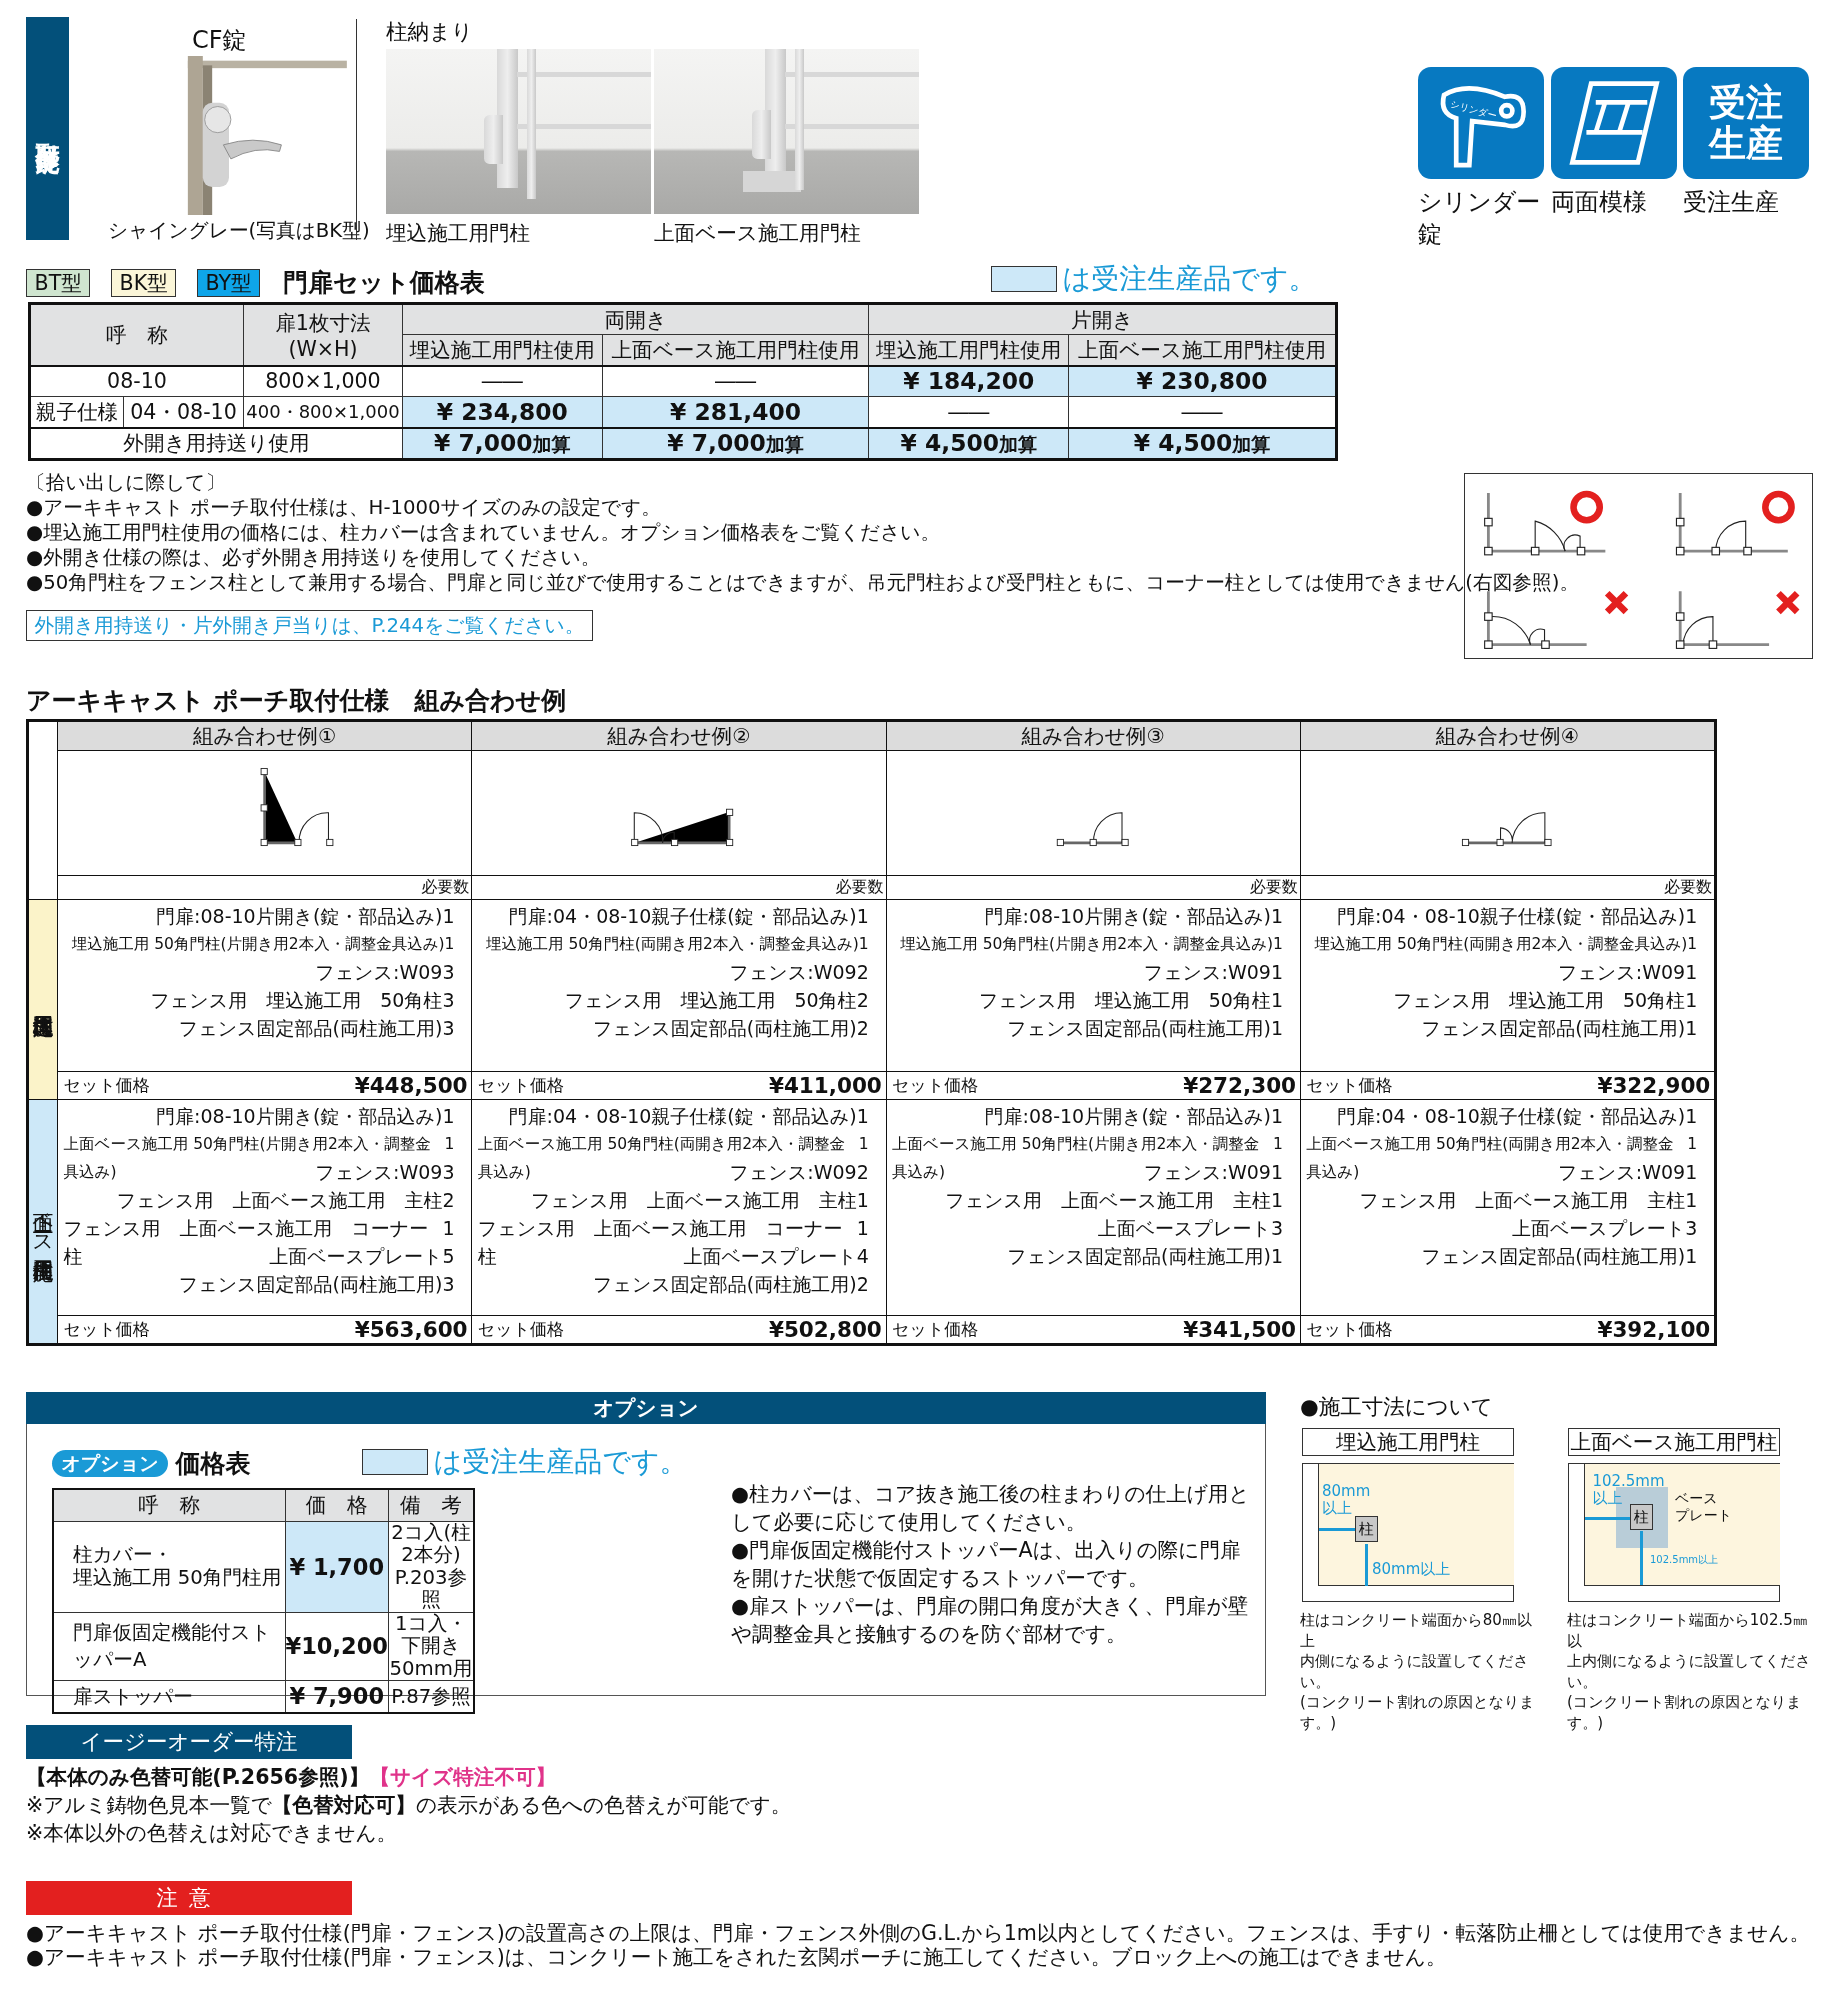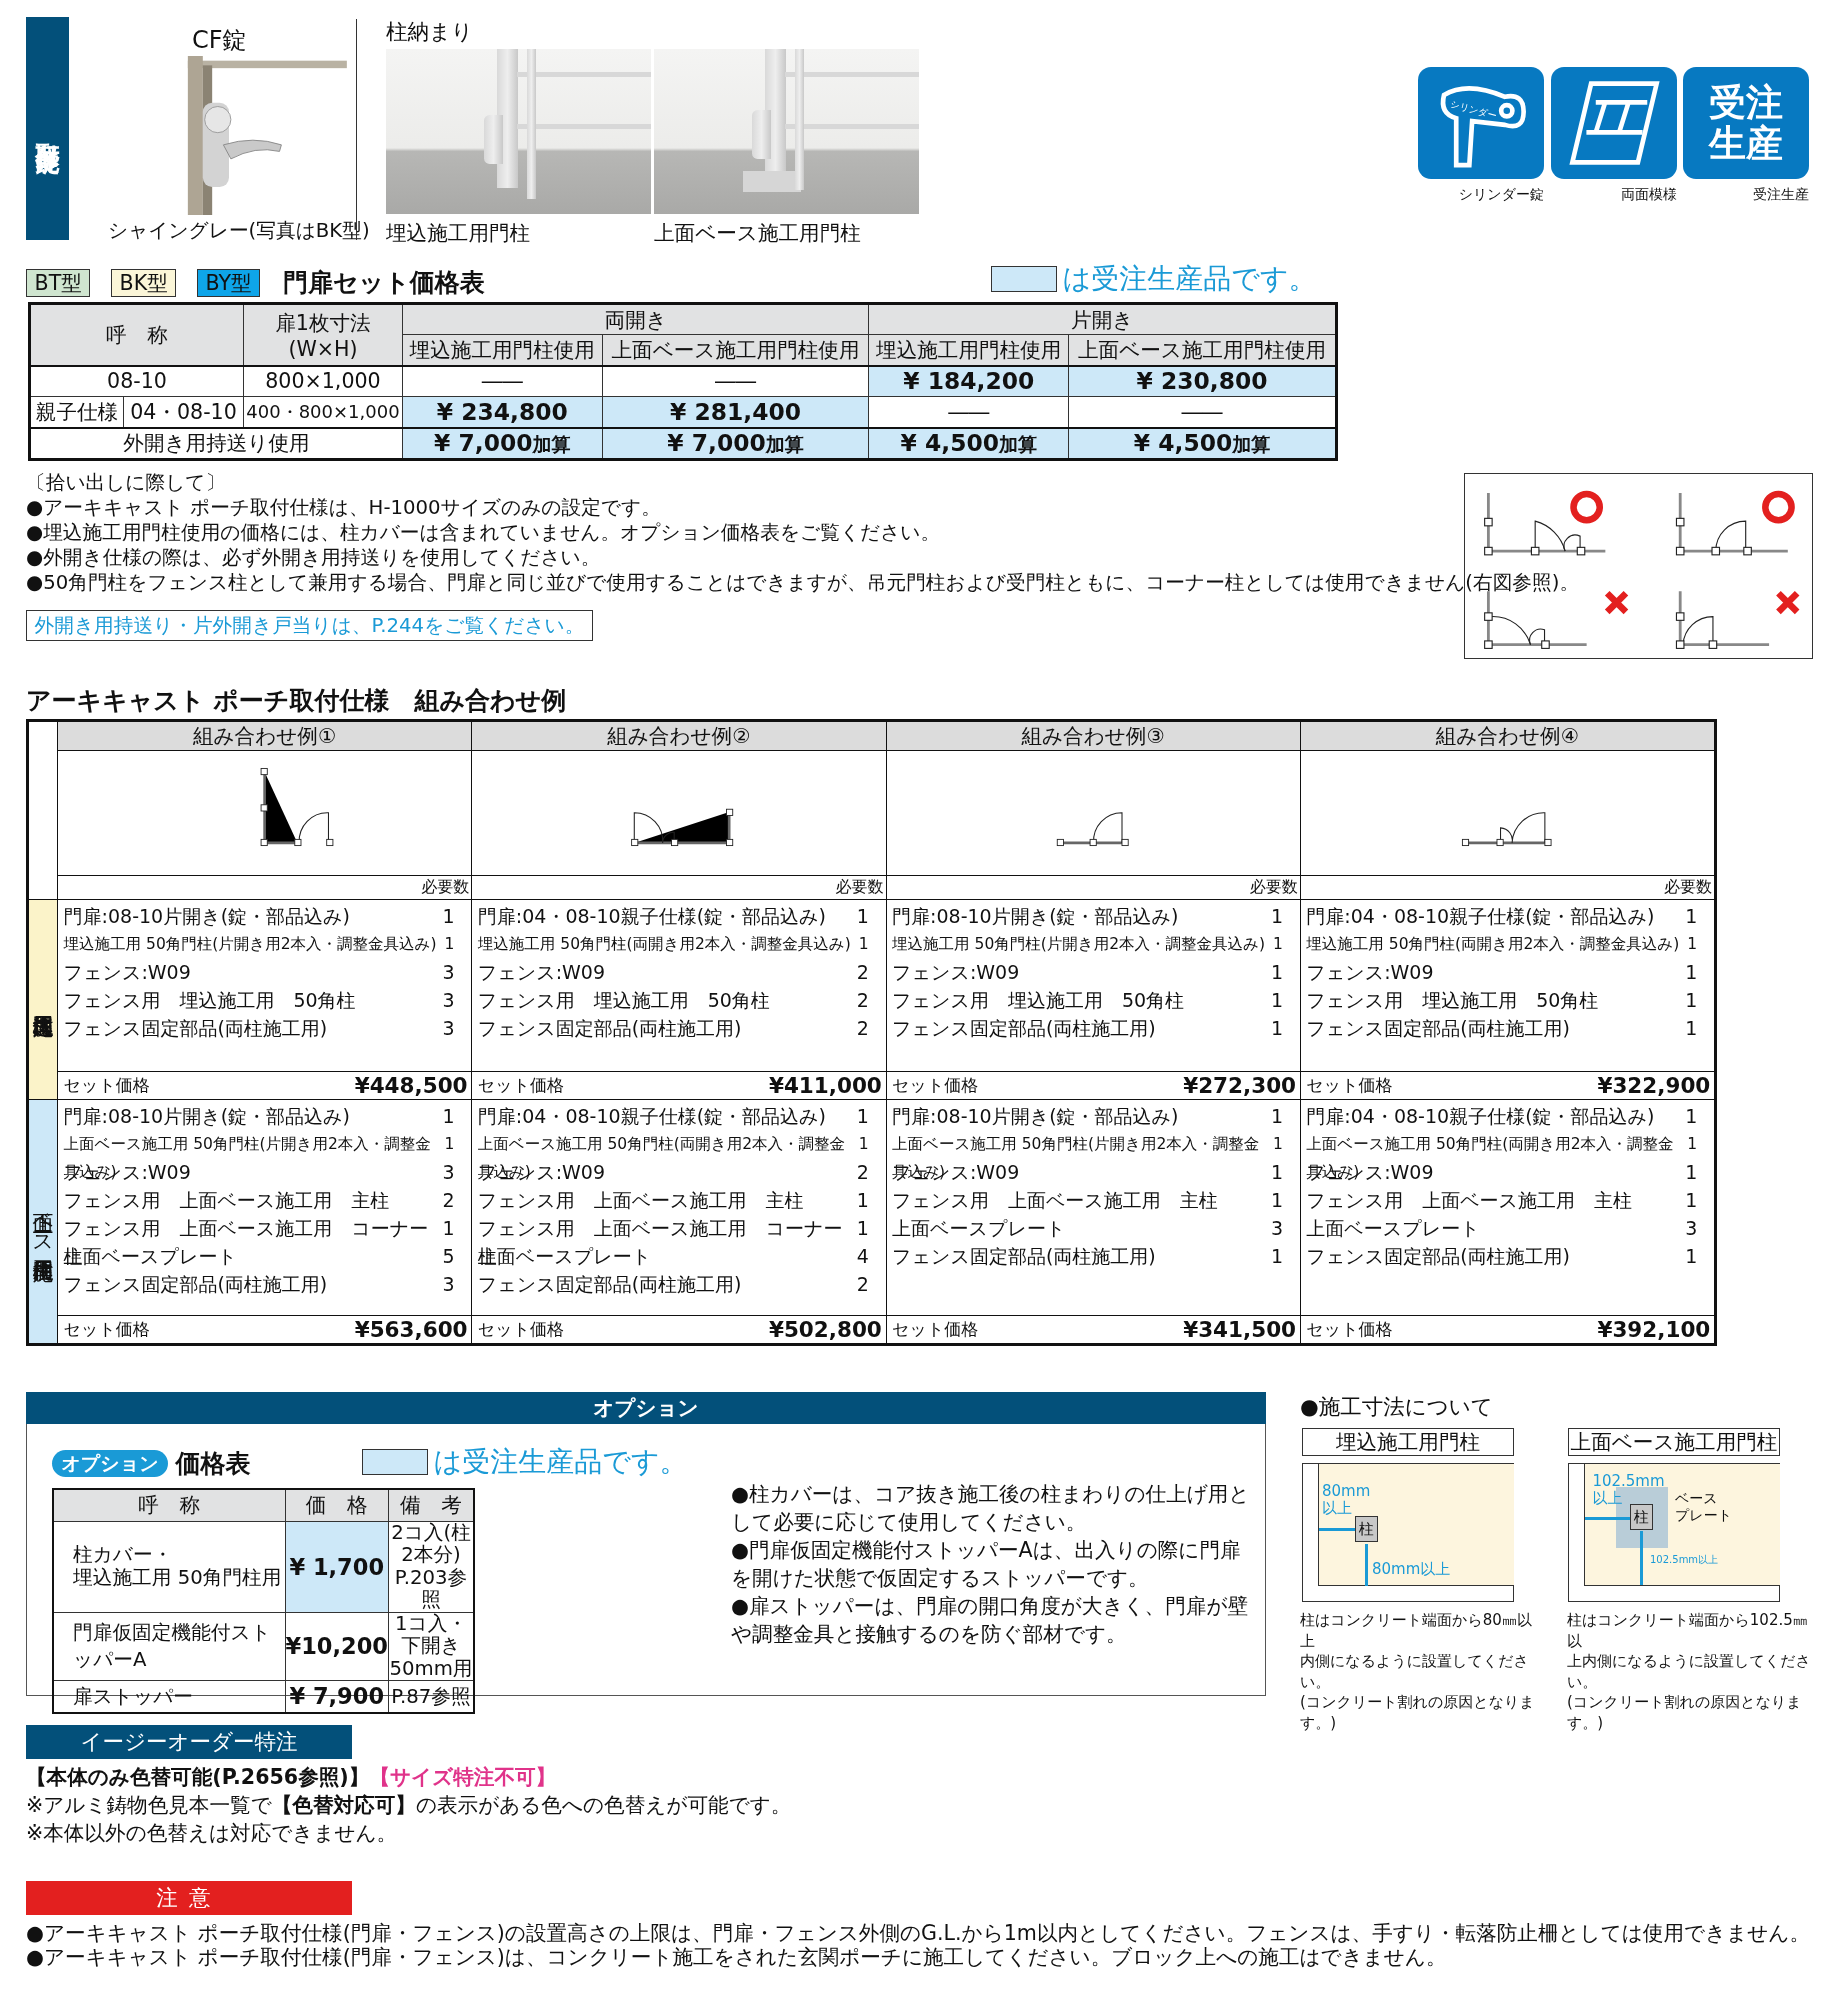--- a/index.html
+++ b/index.html
@@ -13,21 +13,21 @@
   .vdiv{left:356px;top:19px;width:0.9px;height:221px;background:#333}
   .hashira-title{left:386px;top:17px;font-size:21.5px}
   .photo{background:linear-gradient(180deg,#f4f4f3 0%,#ececea 60%,#b7b7b5 62%,#a9a9a7 100%);position:absolute}
   .photo .post{position:absolute;background:linear-gradient(90deg,#d9d9d9,#eeeeee,#c8c8c8)}
   .photo .rail{position:absolute;height:4.7px;background:#d8d8d8}
   .ph1{left:386px;top:49px;width:265px;height:165px}
   .ph2{left:654px;top:49px;width:265px;height:165px}
   .ph-cap1{left:386px;top:219px;font-size:20.6px}
   .ph-cap2{left:654px;top:219px;font-size:20.6px}
   .feat{top:67px;width:126px;height:112px;background:#0779c1;border-radius:13px;display:flex;align-items:center;justify-content:center;color:#fff}
-  .feat-cap{top:186px;width:126px;text-align:right;font-size:14px}
+  .feat-cap{top:186px;width:126px;text-align:left;font-size:24px}
   
   .tag{top:269px;height:28px;border:0.9px solid #333;font-size:20.6px;padding:0 7.5px;line-height:26px}
   .sect-title{font-weight:bold;font-size:25px}
   .note-order{display:flex;align-items:center;gap:5.6px;color:#1a9ad6;font-size:28px}
   .swatch{width:66px;height:26px;background:#cde8f8;border:0.9px solid #333;display:inline-block}
   
   table{border-collapse:collapse}
   .pt{left:28px;top:302px;width:1310px;border:3.7px solid #111;font-size:20.6px}
   .pt td,.pt th{border:0.9px solid #333;text-align:center;height:31px;font-weight:normal}
   .pt th{background:#e1e2e3}
@@ -40,21 +40,21 @@
   .diag-box{left:1464px;top:473px;width:349px;height:186px;border:0.9px solid #333}
   
   .combo-title{left:26px;top:684px;font-size:25px;font-weight:bold}
   .ct{left:26px;top:719px;width:1691px;border:3.7px solid #111;font-size:19px}
   .ct td{border:1.9px solid #111;vertical-align:top}
   .ct .hd{background:#dcdcdc;text-align:center;font-size:20.6px;height:26px;vertical-align:middle}
   .ct .dg{height:120px;position:relative}
   .ct .req{text-align:right;font-size:16px;height:24px;padding-right:1.9px;vertical-align:middle}
   .side{width:30px;text-align:center;font-size:20.6px;writing-mode:vertical-rl;text-orientation:upright;vertical-align:middle !important;letter-spacing:0}
   .items{padding:1.9px 5.6px 0 5.6px}
-  .item{display:flex;justify-content:space-between;height:28px;line-height:28px;font-size:19px}
+  .item{display:flex;justify-content:flex-end;height:28px;line-height:28px;font-size:19px}
   .item.small{font-size:15.5px}
   .item span:last-child{padding-right:11.2px}
   .setp{display:flex;justify-content:space-between;align-items:center;height:28px;border-top:1.9px solid #111;padding:0 3.7px 0 5.6px;font-size:17px}
   .setp b{font-size:21.5px}
   
   .opt-wrap{left:26px;top:1392px;width:1240px;height:304px;border:0.9px solid #555}
   .opt-bar{left:26px;top:1392px;width:1240px;height:32px;background:#03507a;color:#fff;font-weight:bold;font-size:20.6px;text-align:center;line-height:32px}
   .opt-pill{background:#1a9ad6;color:#fff;border-radius:15px;padding:0.9px 9.4px;font-size:19px;font-weight:bold}
   .ot{left:52px;top:1488px;width:423px;border:2.8px solid #111;font-size:19.7px}
   .ot td,.ot th{border:0.9px solid #333;font-weight:normal}

